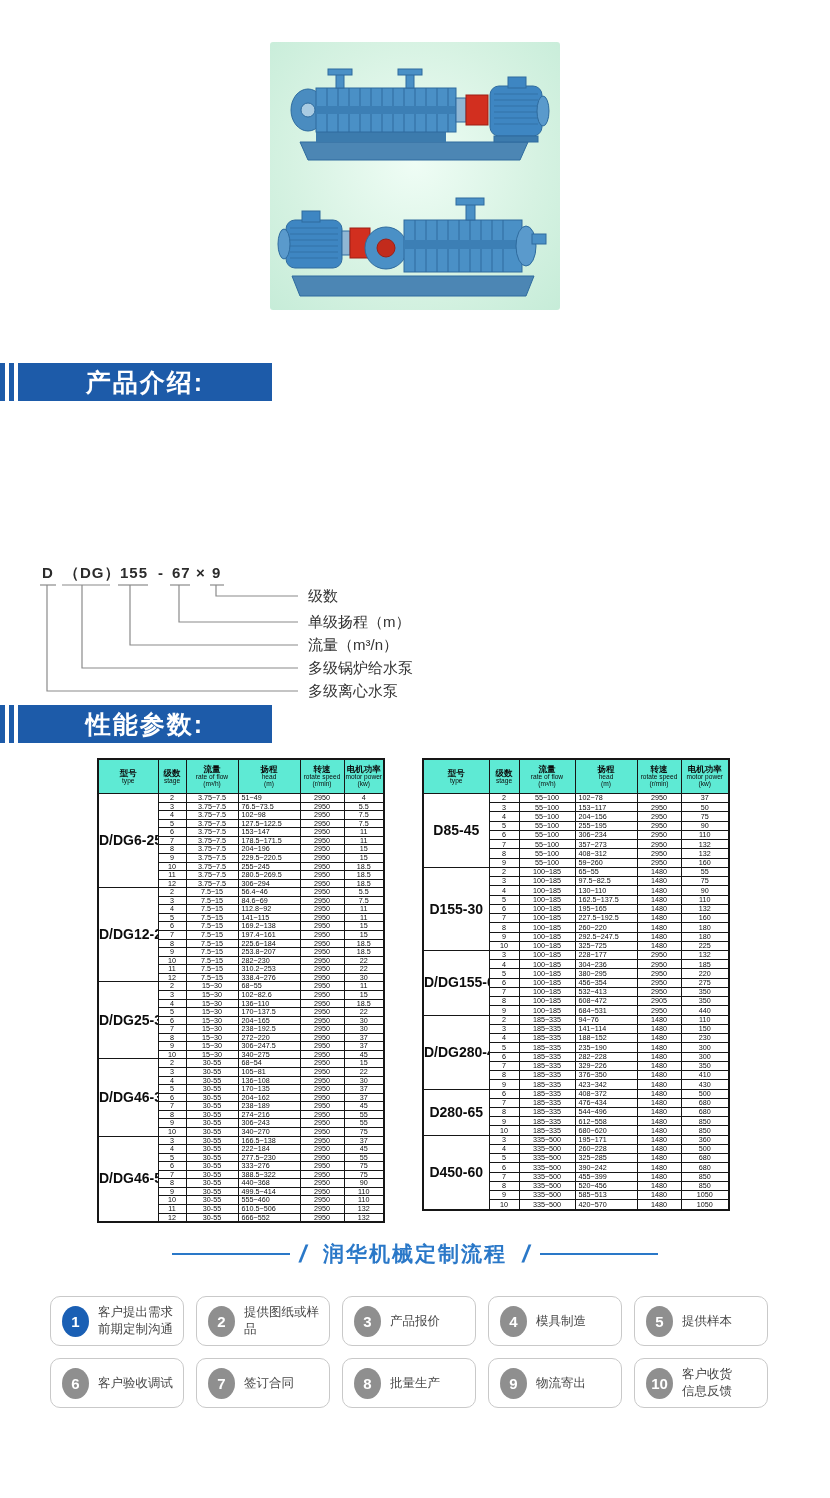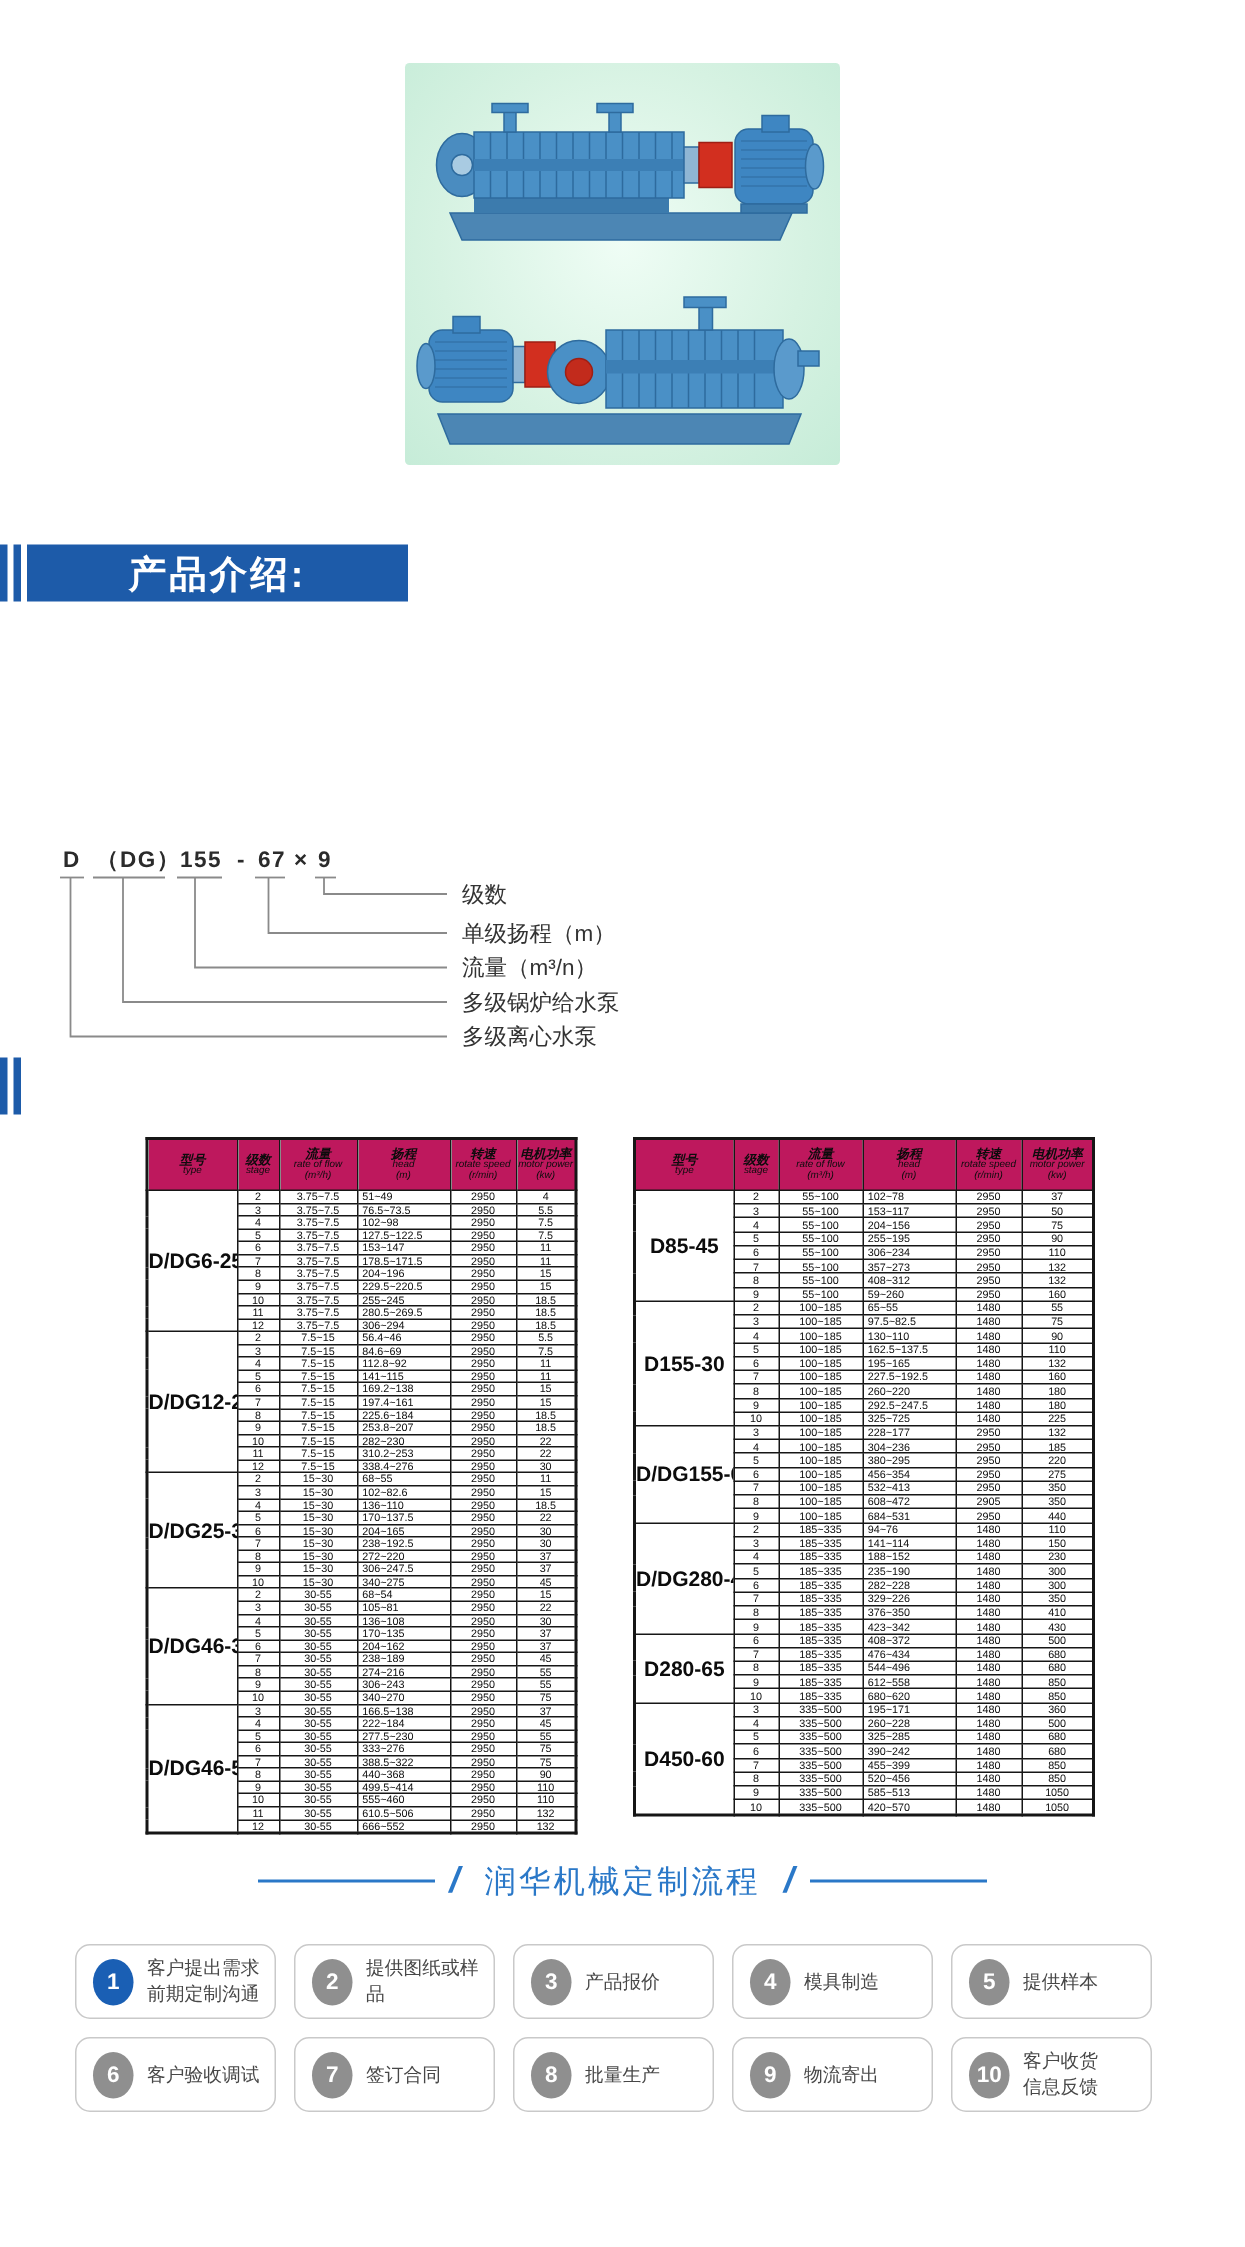--- a/index.html
+++ b/index.html
@@ -26,35 +26,35 @@
 
   
   .diagram{position:absolute;left:30px;top:558px;width:780px;height:150px;}
 
   
   .tables{position:absolute;left:0;top:758px;width:830px;height:458px;}
   table.perf{border-collapse:collapse;table-layout:fixed;position:absolute;top:0;
              border:2px solid #161616;background:#fff;height:453px;}
   table.perf th,table.perf td{border:1px solid #161616;padding:0;line-height:1.05;
              color:#0c0c0c;overflow:hidden;white-space:nowrap;}
-  table.perf th{background:#be185d;font-weight:bold;height:33px;font-style:italic;}
+  table.perf th{background:#5eead4;font-weight:bold;height:33px;}
   table.perf th .zh{font-size:8.5px;font-weight:bold;}
   table.perf th .en{font-size:6.6px;font-weight:normal;}
   table.perf td{font-size:7.2px;text-align:center;}
   table.perf td.t-cell{font-size:14px;font-weight:bold;text-align:center;background:#fff;}
   table.perf td.col-h{text-align:left;padding-left:3px;}
   .tbl-l{left:97px;width:288px;}
   .tbl-r{left:422px;width:308px;}
 
   
   .proc-title{position:absolute;left:0;top:1240px;width:830px;display:flex;align-items:center;
               justify-content:center;color:#2a78c8;}
   .proc-title .line{width:118px;height:2px;background:#2a78c8;}
   .proc-title .slash{font-size:24px;font-weight:bold;margin:0 10px;transform:skewX(-12deg);}
-  .proc-title .txt{font-size:21px;font-weight:normal;letter-spacing:2px;margin:0 6px;}
+  .proc-title .txt{font-size:21px;font-weight:bold;letter-spacing:2px;margin:0 6px;}
 
   .steps{position:absolute;left:50px;top:1296px;width:735px;display:grid;
          grid-template-columns:repeat(5,134px);grid-auto-rows:50px;column-gap:12px;row-gap:12px;}
   .step{background:#fff;border:1px solid #c9c9c9;border-radius:10px;display:flex;
         align-items:center;padding-left:11px;padding-right:4px;}
   .step .num{flex:none;width:27px;height:31px;border-radius:50%;background:#8f8f8f;color:#fff;
         display:flex;align-items:center;justify-content:center;font-size:15px;font-weight:bold;margin-right:9px;}
   .step.hl .num{background:#1a5fb4;}
   .step .lbl{font-size:12.5px;color:#474747;line-height:1.35;}
 
@@ -174,20 +174,23 @@
         <text x="278" y="92" font-size="15" fill="#333">流量（m³/n）</text>
         <polyline points="52,27 52,110 268,110" fill="none" stroke="#8a8a8a" stroke-width="1.2"></polyline>
         <text x="278" y="115" font-size="15" fill="#333">多级锅炉给水泵</text>
         <polyline points="17,27 17,133 268,133" fill="none" stroke="#8a8a8a" stroke-width="1.2"></polyline>
         <text x="278" y="138" font-size="15" fill="#333">多级离心水泵</text>
       </svg></div>
 
   <div class="sec" style="top:705px;">
     <span class="stripe s1"></span>
     <span class="stripe s2"></span>
+    <div class="sec-bar">
+      <span>性能参数:</span>
+    </div>
   </div>
 
   <div class="tables" id="tables">
       <table class="perf tbl-l">
         <colgroup>
           <col style="width: 60px;">
           <col style="width: 28px;">
           <col style="width: 52px;">
           <col style="width: 62px;">
           <col style="width: 44px;">

